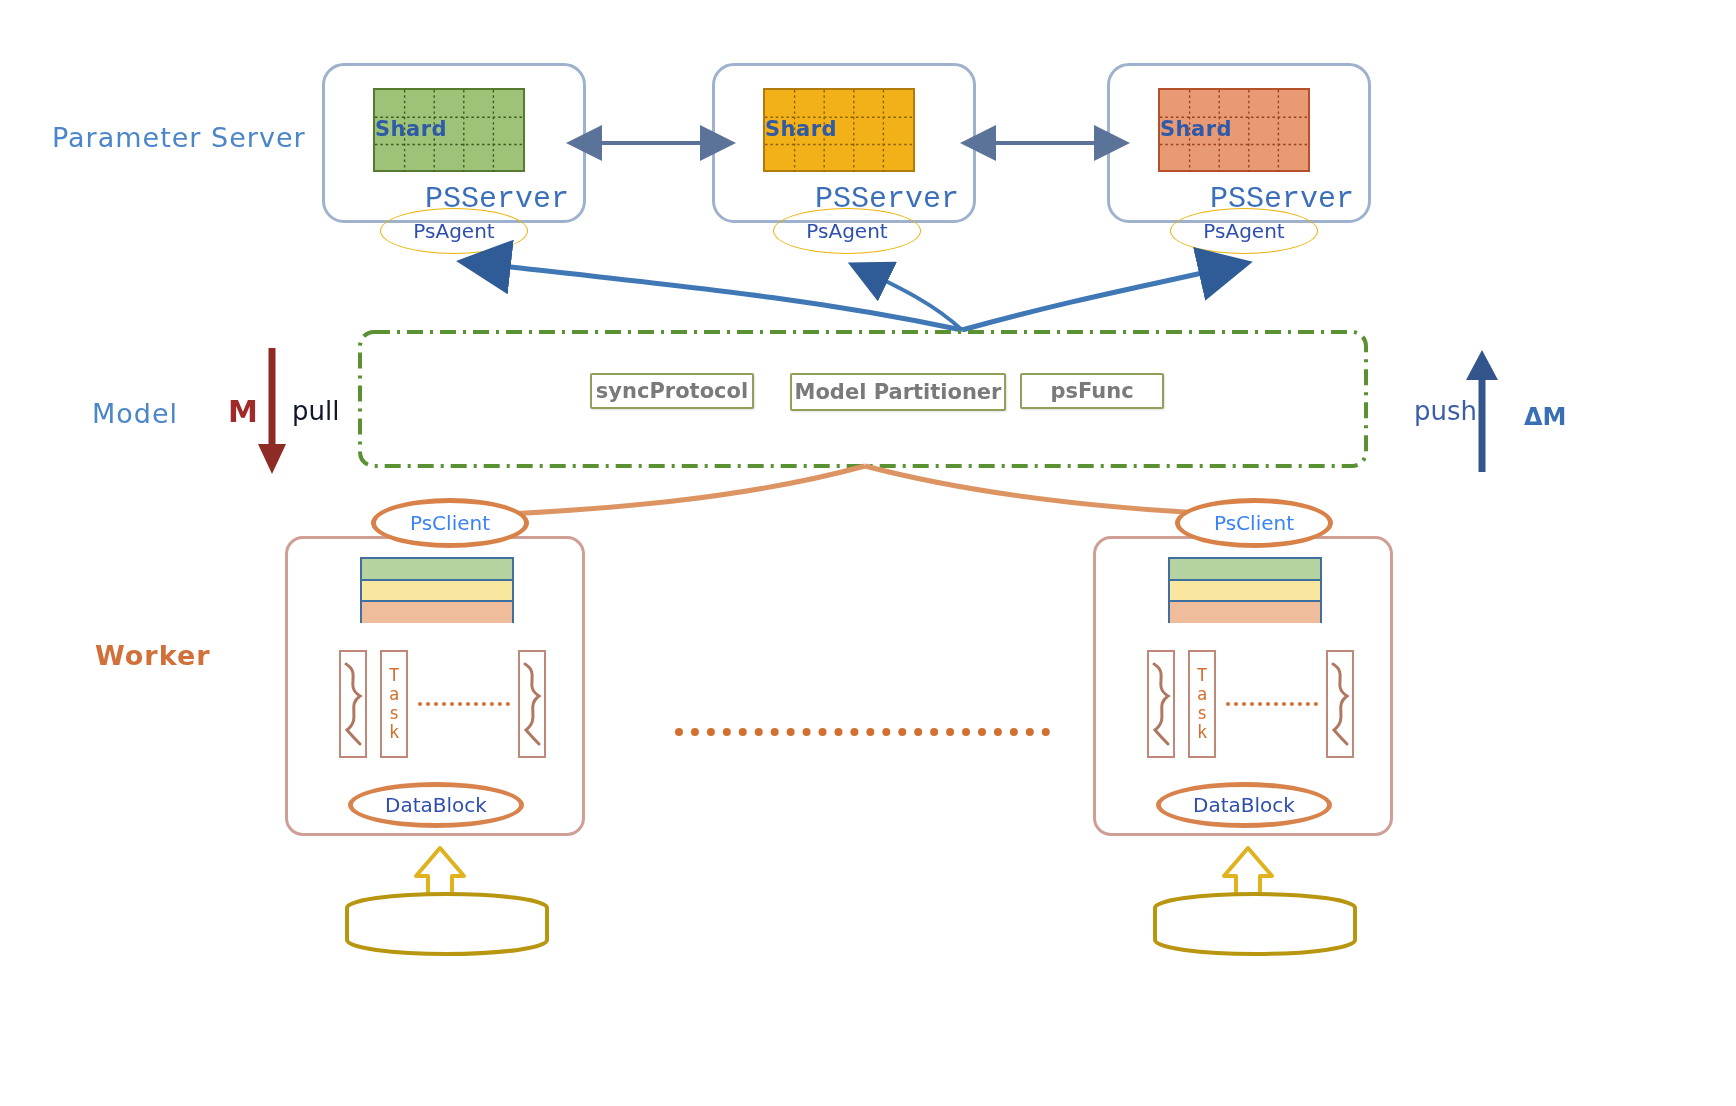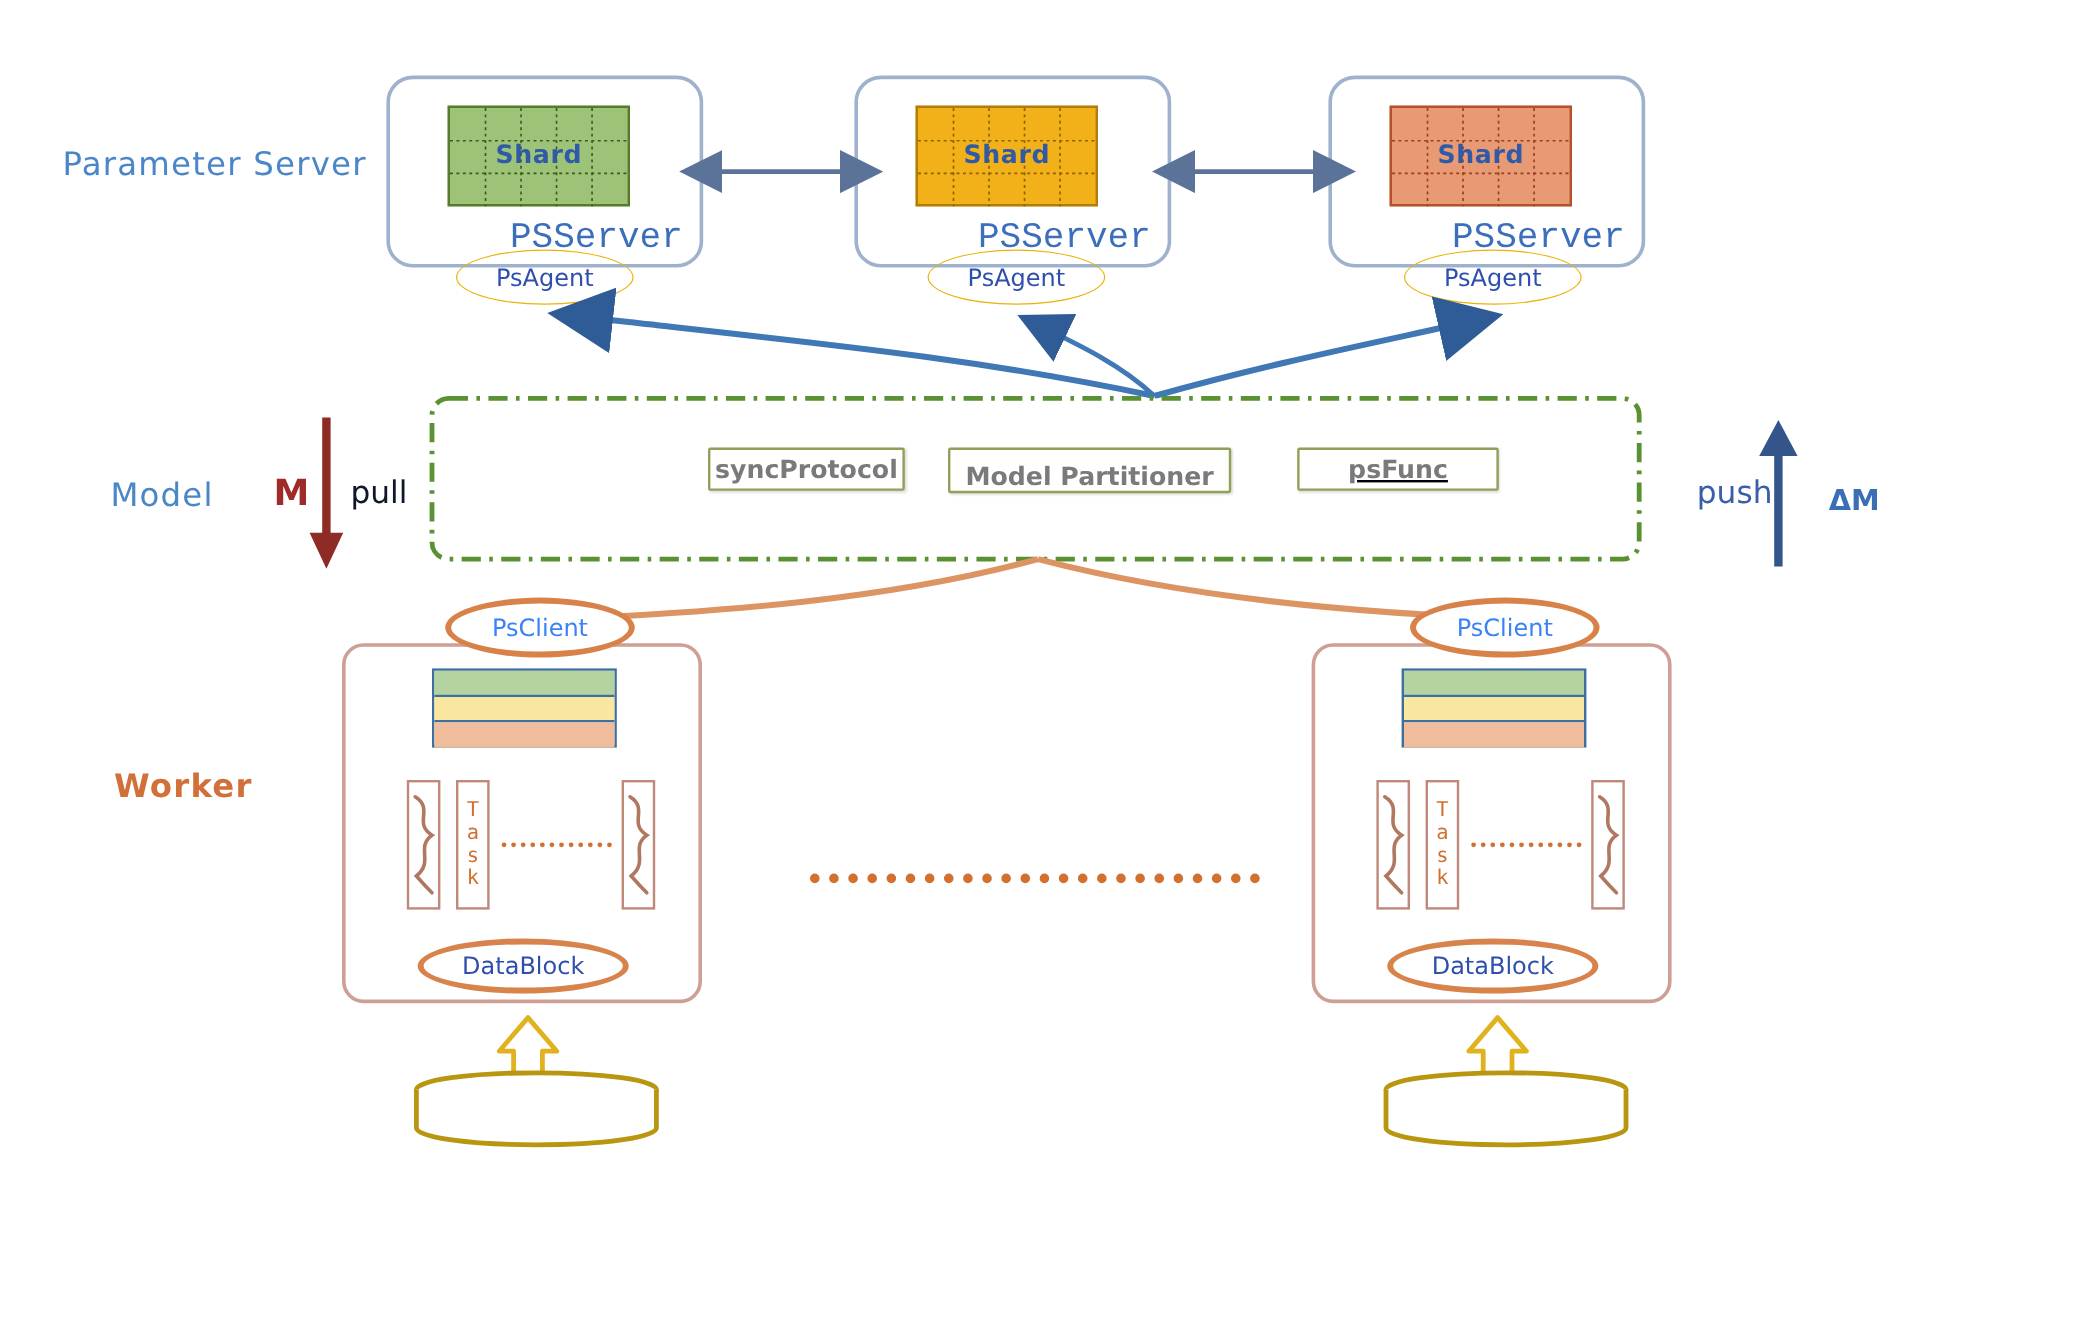--- a/index.html
+++ b/index.html
@@ -14,21 +14,21 @@
   .lbl-worker{color:#d2703a;font-weight:bold;}
 
   
   .ps-card{width:264px;height:160px;border:3px solid #9fb2cd;border-radius:22px;background:#fff;box-sizing:border-box;}
   .shard{position:absolute;border:2px solid #6f8c4a;box-sizing:border-box;}
   .shard-green{background:#9dc379;border-color:#587a2e;}
   .shard-gold{background:#f2b019;border-color:#b07c0b;}
   .shard-salmon{background:#e79a74;border-color:#b5512a;}
   .shard-grid{position:absolute;inset:0;}
   .shard-label{position:absolute;left:0;right:0;top:50%;transform:translateY(-54%);
-    text-align:center;font-size:21px;font-weight:bold;color:#2f5aa8;
+    text-align:left;font-size:21px;font-weight:bold;color:#2f5aa8;
     font-family:"DejaVu Sans",sans-serif;letter-spacing:.5px;}
   .ps-name{position:absolute;right:14px;bottom:4px;font-size:30px;color:#3c6fbb;
     font-family:Liberation Mono, monospace;}
 
   
   .ellipse{display:flex;align-items:center;justify-content:center;border-radius:50%;box-sizing:border-box;}
   .ellipse span{font-size:20px;color:#2f4fae;font-family:"DejaVu Sans",sans-serif;}
   .ps-agent{width:148px;height:46px;border:1px solid #eab308;background:transparent;}
   .ps-client{width:158px;height:50px;border:5px solid #d8824a;background:#fff;}
   .ps-client span{font-size:20px;color:#3b82f6;}
@@ -158,24 +158,24 @@
     <path d="M 962,330 C 1070,300 1150,285 1243,264" fill="none" stroke="#3f78b5" stroke-width="5" marker-end="url(#bluearrow)"></path>
   </svg>
 
   <svg class="abs" style="left:358px;top:330px;width:1012px;height:140px;">
     <rect x="2" y="2" width="1006" height="134" rx="14" ry="14" fill="#ffffff" stroke="#5a9132" stroke-width="4" stroke-dasharray="16,7,3,7" stroke-linecap="butt"></rect>
   </svg>
 
   <div class="abs model-chip" style="left:590px;top:373px;width:164px;height:36px;">
     <span>syncProtocol</span>
   </div>
-  <div class="abs model-chip" style="left:790px;top:373px;width:236px;height:38px;align-items:flex-end;">
+  <div class="abs model-chip" style="left:790px;top:373px;width:216px;height:38px;">
     <span>Model Partitioner</span>
   </div>
-  <div class="abs model-chip" style="left:1081px;top:373px;width:168px;height:36px;text-decoration:underline;">
+  <div class="abs model-chip" style="left:1020px;top:373px;width:144px;height:36px;">
     <span>psFunc</span>
   </div>
 
   <div class="abs m-word" style="left:228px;top:394px;">M</div>
   <svg class="abs" style="left:252px;top:348px;width:40px;height:126px;">
     <line x1="20" y1="0" x2="20" y2="100" stroke="#8e2b25" stroke-width="7"></line>
     <path d="M6,96 L34,96 L20,126 z" fill="#8e2b25"></path>
   </svg>
   <div class="abs pull-word" style="left:292px;top:396px;">pull</div>
 

